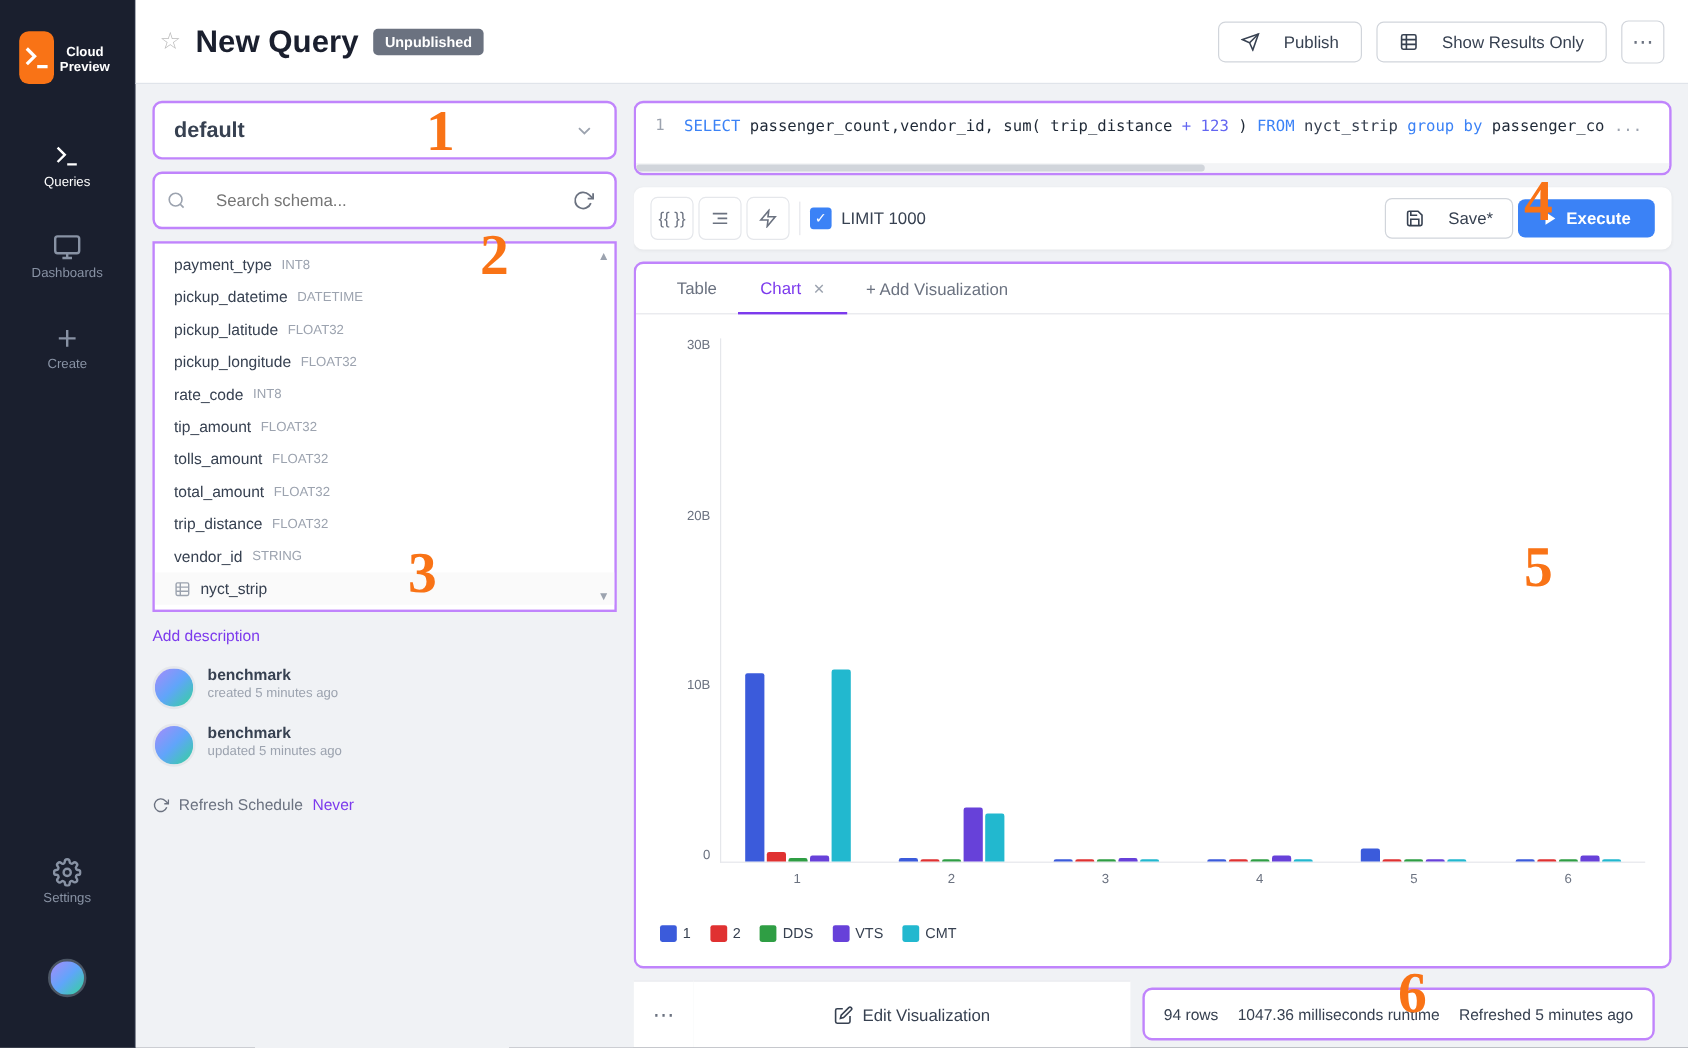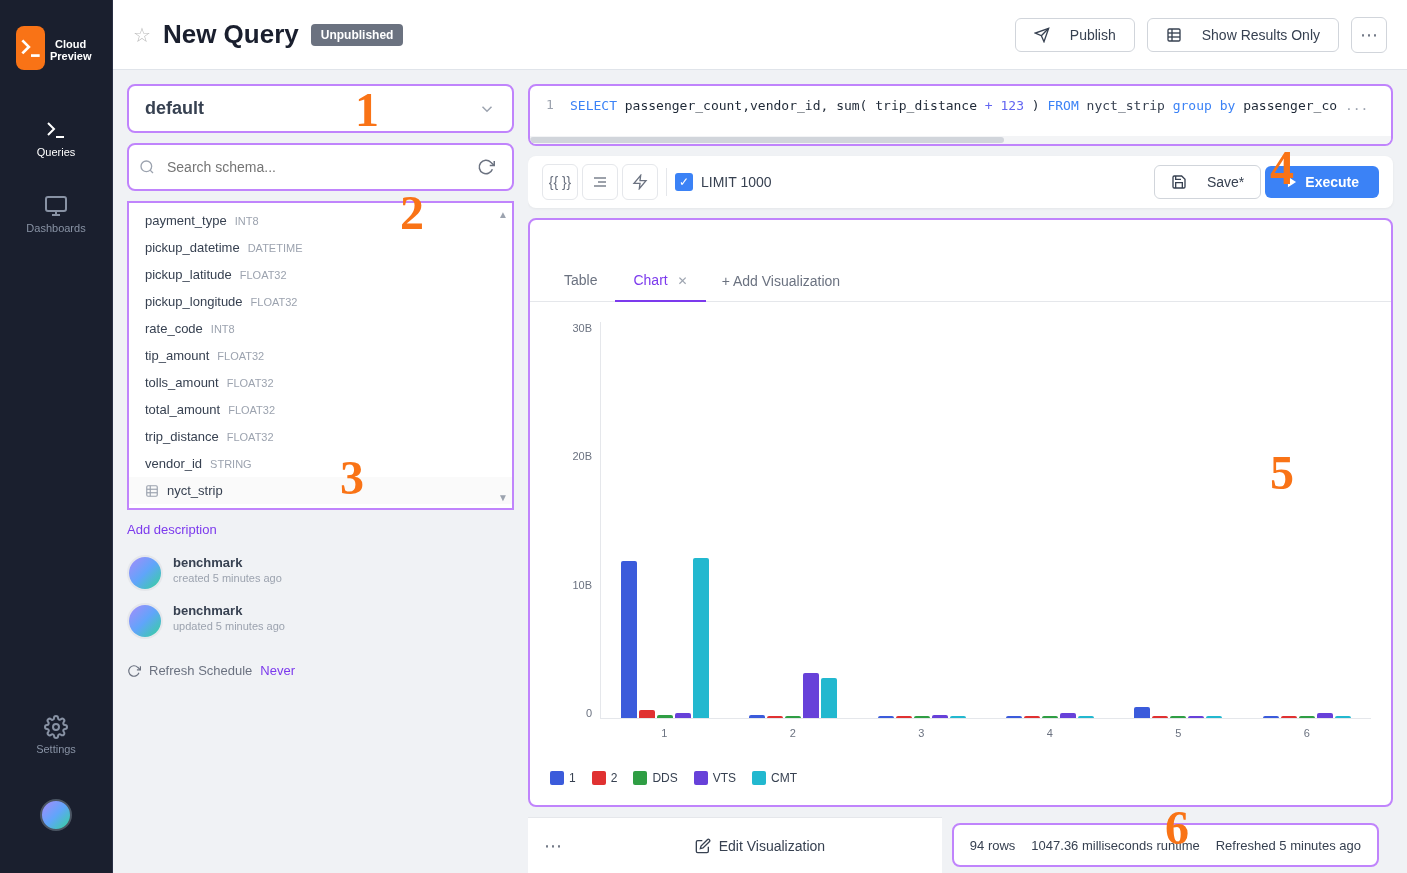--- a/index.html
+++ b/index.html
@@ -182,21 +182,21 @@
     .num1 { top: 82px; left: 355px; }
     .num2 { top: 185px; left: 400px; }
     .num3 { top: 450px; left: 340px; }
     .num4 { top: 140px; left: 1270px; }
     .num5 { top: 445px; left: 1270px; }
     .num6 { top: 800px; left: 1165px; }
 
     
     .search-row {
       display: flex;
-      gap: 12px;
+      gap: 25px;
       align-items: center;
       border: 2px solid #c084fc;
       border-radius: 8px;
       background: #fff;
       padding: 6px 10px;
     }
     .search-input {
       flex: 1;
       border: none;
       outline: none;
@@ -447,21 +447,20 @@
       flex-direction: column;
       overflow: hidden;
       min-height: 0;
     }
     .results-tabs {
       display: flex;
       align-items: center;
       border-bottom: 1px solid #e5e7eb;
       padding: 0 16px;
       gap: 0;
-      margin-top: 40px;
     }
     .tab {
       padding: 12px 18px;
       font-size: 14px;
       font-weight: 500;
       color: #6b7280;
       cursor: pointer;
       border-bottom: 2px solid transparent;
       margin-bottom: -1px;
     }
@@ -638,20 +637,27 @@
 
   <div class="sidebar-item">
     <svg viewBox="0 0 24 24" fill="none" stroke="currentColor" stroke-width="2">
       <rect x="2" y="3" width="20" height="14" rx="2"></rect>
       <line x1="8" y1="21" x2="16" y2="21"></line>
       <line x1="12" y1="17" x2="12" y2="21"></line>
     </svg>
     <span>Dashboards</span>
   </div>
 
+  <div class="sidebar-item">
+    <svg viewBox="0 0 24 24" fill="none" stroke="currentColor" stroke-width="2">
+      <line x1="12" y1="5" x2="12" y2="19"></line>
+      <line x1="5" y1="12" x2="19" y2="12"></line>
+    </svg>
+    <span>Create</span>
+  </div>
 
   <div class="sidebar-bottom">
     <div class="sidebar-item">
       <svg viewBox="0 0 24 24" fill="none" stroke="currentColor" stroke-width="2">
         <circle cx="12" cy="12" r="3"></circle>
         <path d="M19.4 15a1.65 1.65 0 00.33 1.82l.06.06a2 2 0 010 2.83 2 2 0 01-2.83 0l-.06-.06a1.65 1.65 0 00-1.82-.33 1.65 1.65 0 00-1 1.51V21a2 2 0 01-4 0v-.09A1.65 1.65 0 009 19.4a1.65 1.65 0 00-1.82.33l-.06.06a2 2 0 01-2.83-2.83l.06-.06A1.65 1.65 0 004.68 15a1.65 1.65 0 00-1.51-1H3a2 2 0 010-4h.09A1.65 1.65 0 004.6 9a1.65 1.65 0 00-.33-1.82l-.06-.06a2 2 0 012.83-2.83l.06.06A1.65 1.65 0 009 4.68a1.65 1.65 0 001-1.51V3a2 2 0 014 0v.09a1.65 1.65 0 001 1.51 1.65 1.65 0 001.82-.33l.06-.06a2 2 0 012.83 2.83l-.06.06A1.65 1.65 0 0019.4 9a1.65 1.65 0 001.51 1H21a2 2 0 010 4h-.09a1.65 1.65 0 00-1.51 1z"></path>
       </svg>
       <span>Settings</span>
     </div>
     <div class="sidebar-item">

